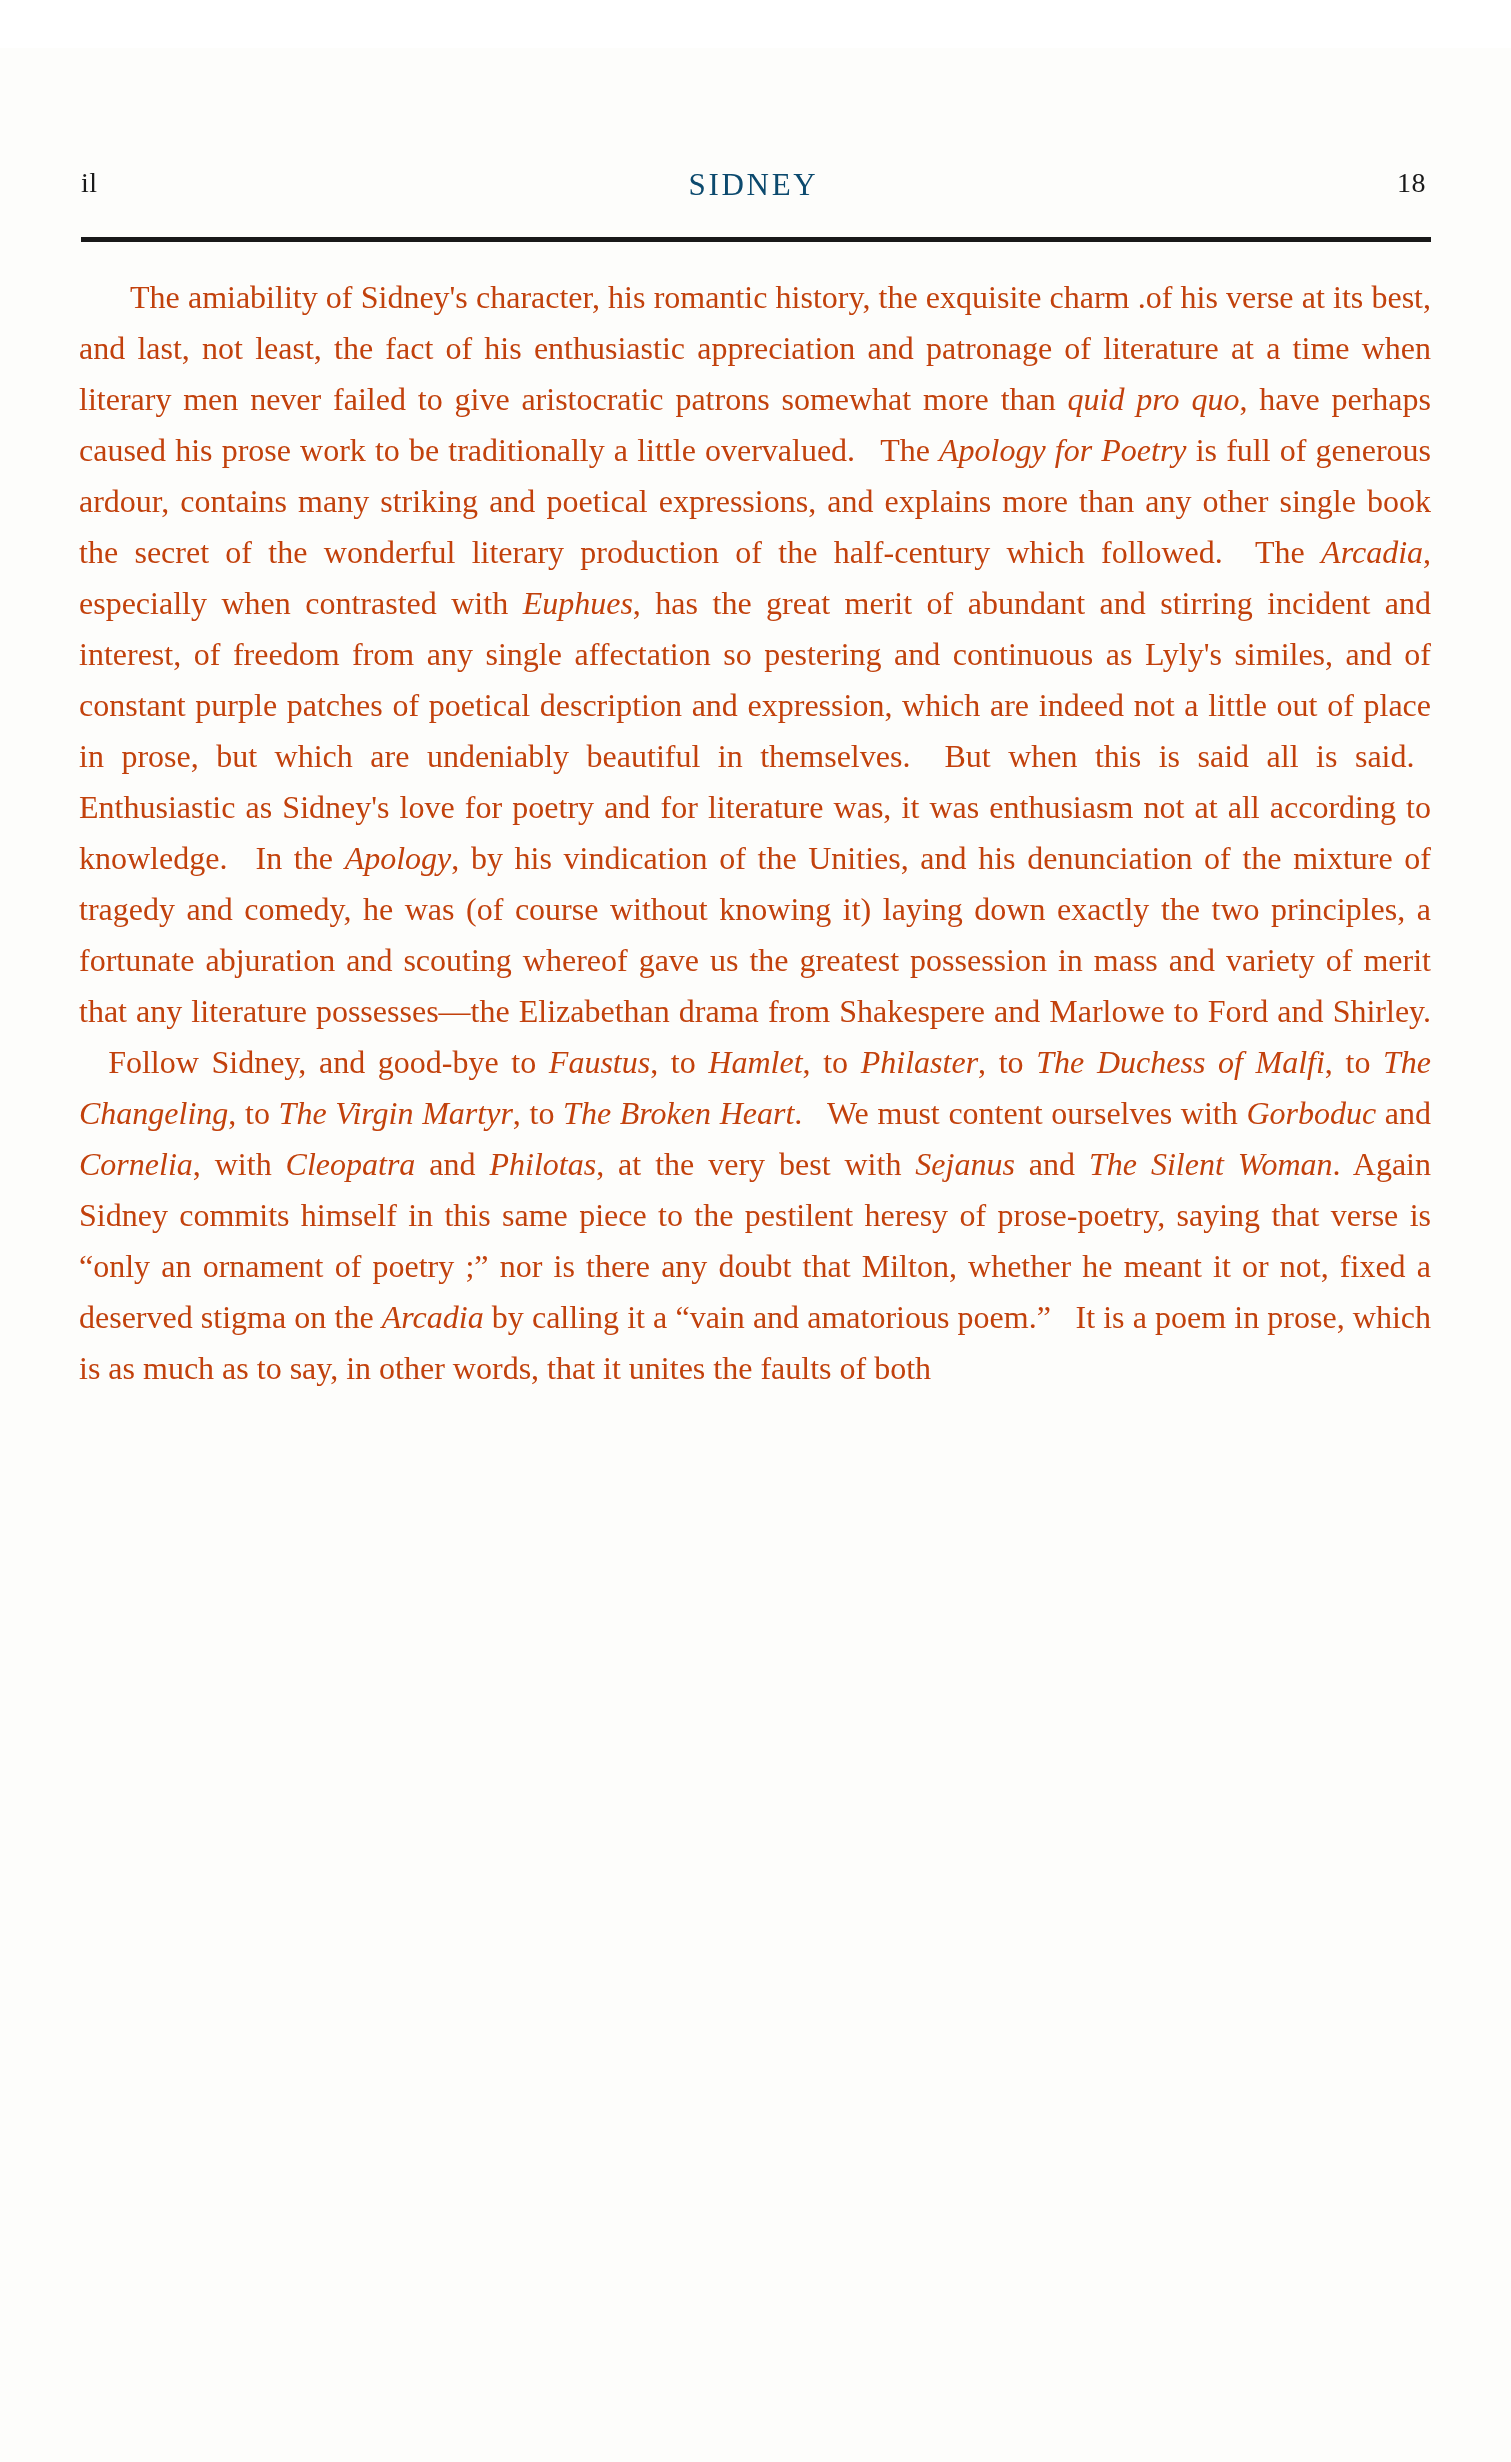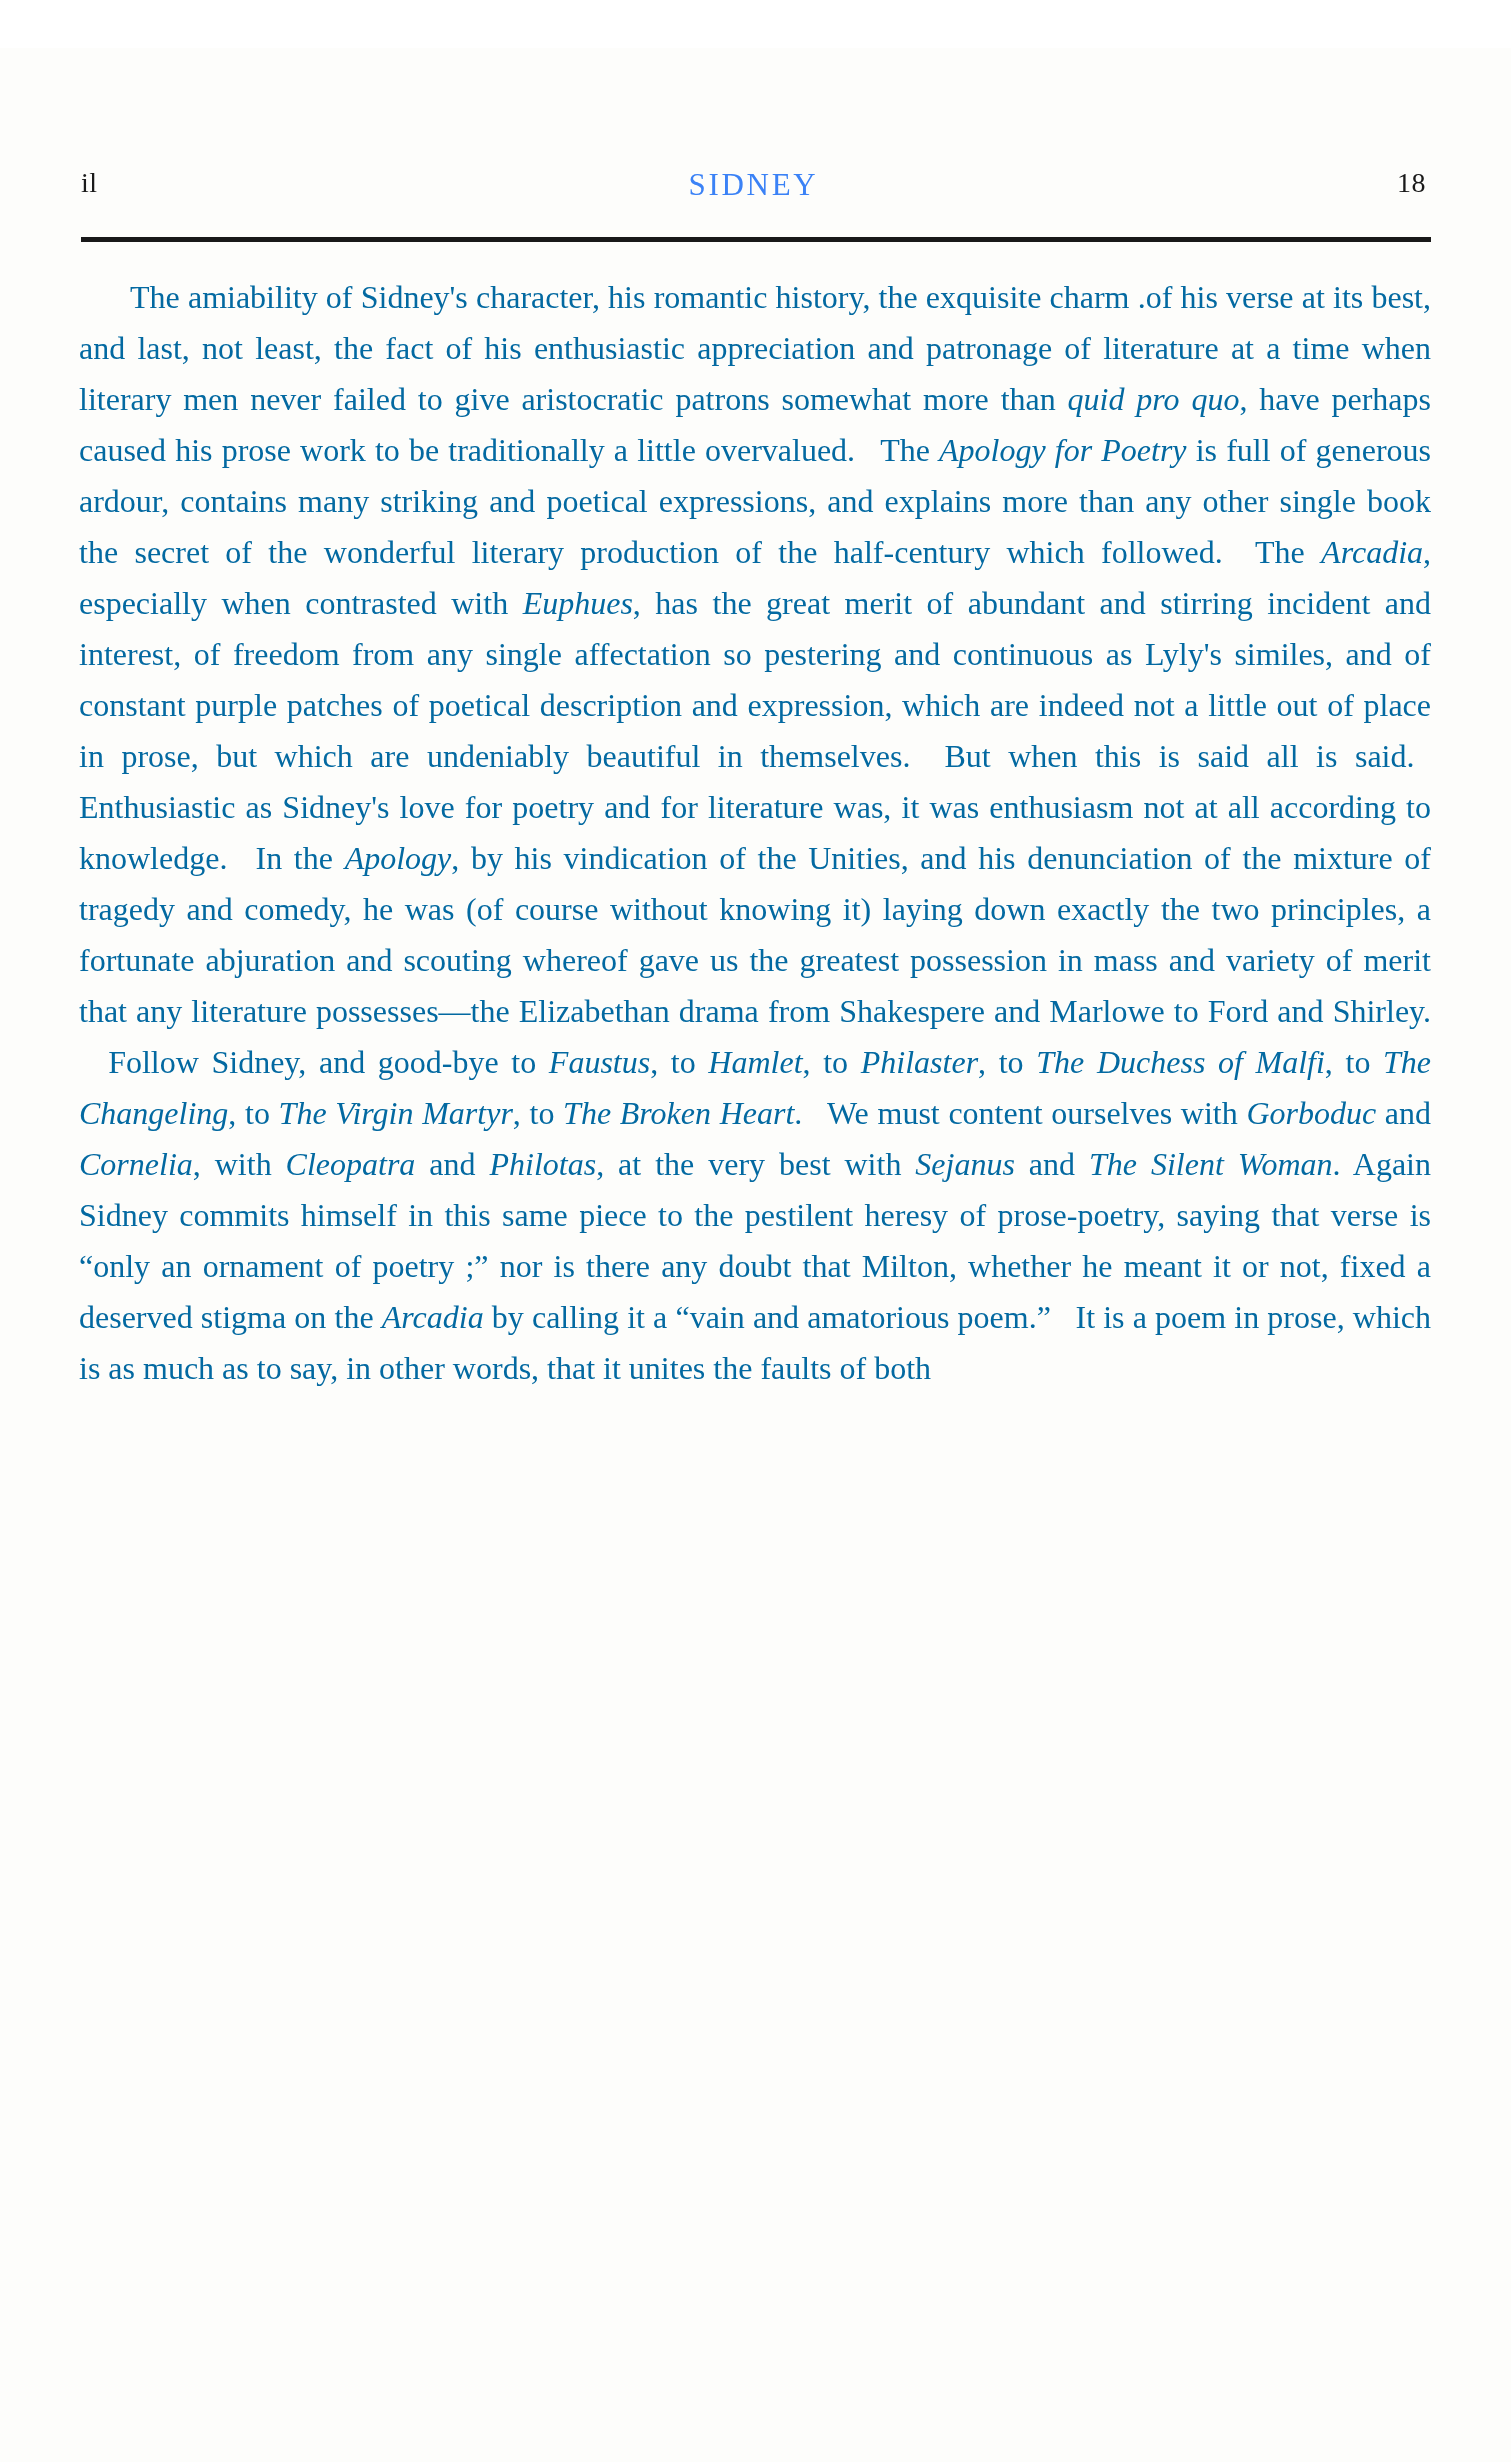--- a/index.html
+++ b/index.html
@@ -39,40 +39,40 @@
     color: #1a1a1a;
     font-family: "Liberation Serif", serif;
   }
   .running-head {
     position: absolute;
     left: 0;
     right: 0;
     text-align: center;
     font-size: 31px;
     letter-spacing: 2.7px;
-    color: #3b82f6;
+    color: #0c4a6e;
   }
   .rule {
     position: absolute;
     left: 81px;
     top: 189px;
     width: 1350px;
     height: 4.6px;
     background: #191919;
   }
   .body-text {
     position: absolute;
     left: 79px;
     top: 224px;
     width: 1352px;
     font-size: 32px;
     line-height: 51px;
     text-align: justify;
     text-justify: inter-word;
-    color: #0369a1;
+    color: #c2410c;
     hyphens: manual;
   }
   .body-text p {
     margin: 0;
     text-indent: 0;
   }
   .body-text .indent {
     display: inline-block;
     width: 51px;
   }

